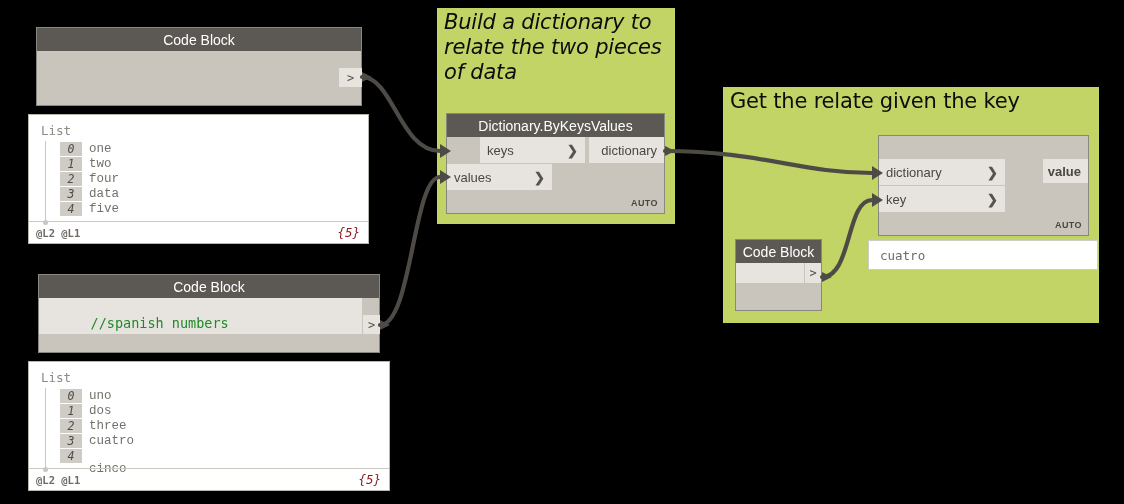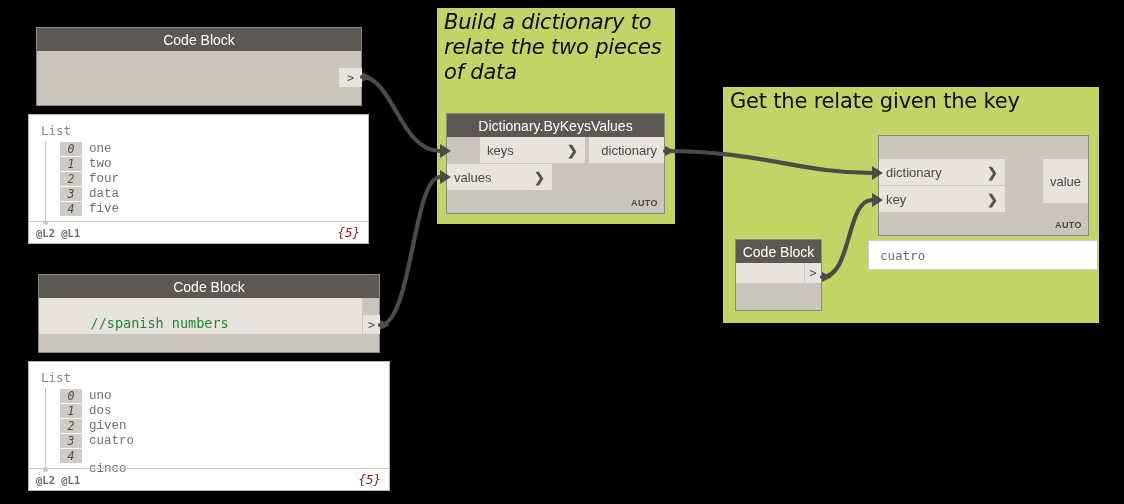--- a/index.html
+++ b/index.html
@@ -122,21 +122,21 @@
     <div class="tick" style="left:16px;top:26px;height:81px;"></div>
     <div class="tickdot" style="left:14px;top:105px;"></div>
 
     <div class="idx" style="left:31px;top:27px;width:22px;height:14px;line-height:14px;">0</div>
     <div class="itemval" style="left:60px;top:27px;">uno</div>
 
     <div class="idx" style="left:31px;top:42px;width:22px;height:14px;line-height:14px;">1</div>
     <div class="itemval" style="left:60px;top:42px;">dos</div>
 
     <div class="idx" style="left:31px;top:57px;width:22px;height:14px;line-height:14px;">2</div>
-    <div class="itemval" style="left:60px;top:57px;">given</div>
+    <div class="itemval" style="left:60px;top:57px;">three</div>
 
     <div class="idx" style="left:31px;top:72px;width:22px;height:14px;line-height:14px;">3</div>
     <div class="itemval" style="left:60px;top:72px;">cuatro</div>
 
     <div class="idx" style="left:31px;top:87px;width:22px;height:14px;line-height:14px;">4</div>
     <div class="itemval" style="left:60px;top:100px;">cinco</div>
 
     <div class="watch-foot" style="top:106px;height:22px;"></div>
     <div class="lacing" style="left:7px;top:112px;">@L2 @L1</div>
     <div class="count" style="right:8px;top:110px;">{5}</div>
@@ -160,21 +160,21 @@
     <div class="auto" style="right:6px;bottom:5px;">AUTO</div>
   </div>
   <div class="port" style="left:879px;top:159px;width:126px;height:26px;">
     <span class="plabel">dictionary</span>
     <span class="chev">❯</span>
   </div>
   <div class="port" style="left:879px;top:186px;width:126px;height:26px;">
     <span class="plabel">key</span>
     <span class="chev">❯</span>
   </div>
-  <div class="outport" style="left:1043px;top:159px;width:45px;height:44px;">value</div>
+  <div class="outport" style="left:1043px;top:159px;width:45px;height:24px;font-weight:bold;">value</div>
 
   <div class="node" style="left:735px;top:239px;width:87px;height:72px;">
     <div class="node-header" style="height:23px;">Code Block</div>
   </div>
   <div class="cb-code" style="left:736px;top:263px;width:68px;height:20px;line-height:20px;">
     
   </div>
   <div class="cb-outport" style="left:805px;top:263px;width:16px;height:20px;">&gt;</div>
 
   <div class="preview" style="left:868px;top:240px;width:230px;height:30px;">

